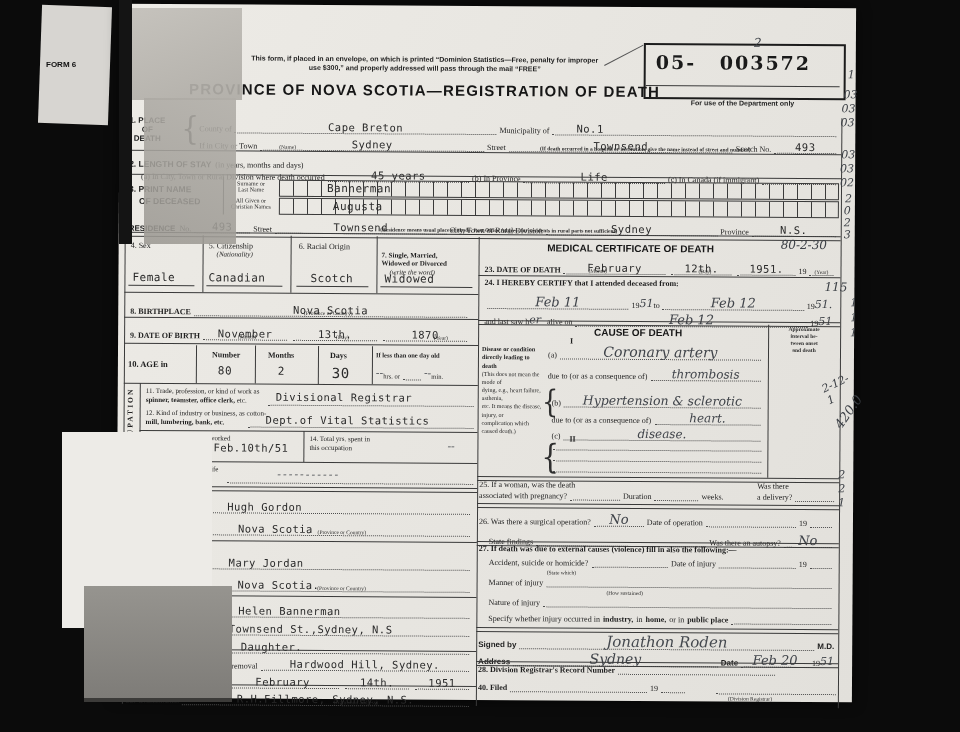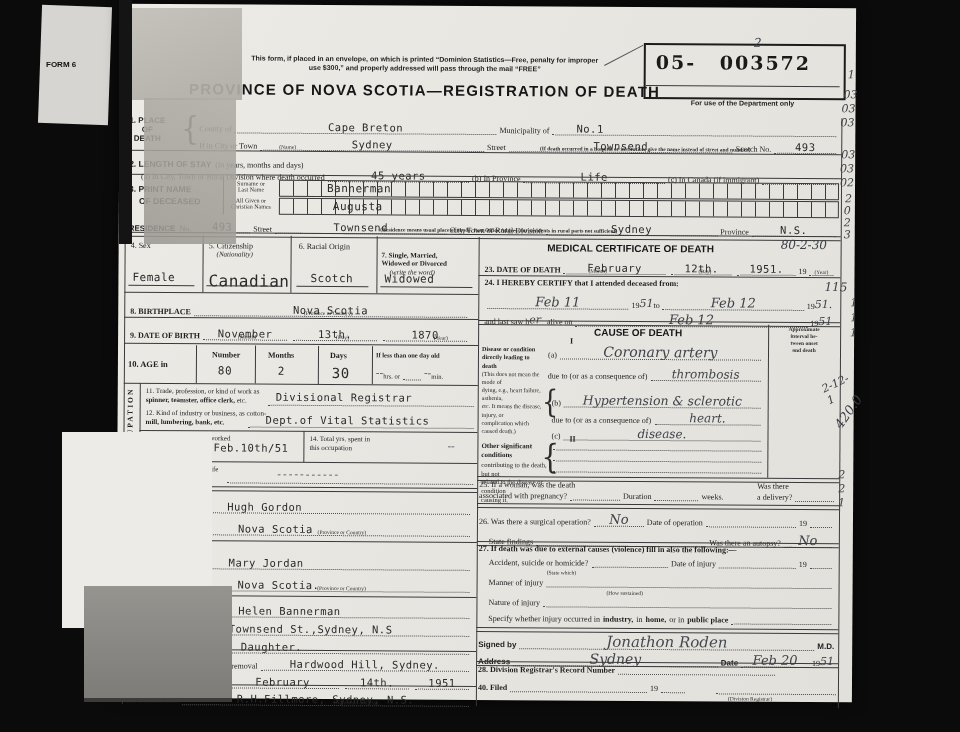--- a/index.html
+++ b/index.html
@@ -126,21 +126,21 @@
   <div class="subsmall b" style="left:150px;top:221px;width:460px;text-align:center">(Residence means usual place of abode.  Post Office Address for residents in rural parts not sufficient)</div>
   <div class="hr2" style="left:6px;top:228px;width:716px"></div>
 
   <div class="vr" style="left:84px;top:231px;height:57px"></div>
   <div class="vr" style="left:172px;top:231px;height:57px"></div>
   <div class="vr" style="left:258px;top:231px;height:57px"></div>
   <div class="abs lb" style="left:12px;top:237px">4. Sex</div>
   <div class="abs tw" style="left:14px;top:267px;font-size:11px">Female</div>
   <div class="abs lb" style="left:90px;top:237px">5. Citizenship</div>
   <div class="abs lb it s7" style="left:98px;top:246px">(Nationality)</div>
-  <div class="abs tw" style="left:90px;top:267px;font-size:16px">Canadian</div>
+  <div class="abs tw" style="left:90px;top:267px;font-size:11px">Canadian</div>
   <div class="abs lb" style="left:180px;top:237px">6. Racial Origin</div>
   <div class="abs tw" style="left:192px;top:267px;font-size:11px">Scotch</div>
   <div class="abs lb s7" style="left:263px;top:246px;line-height:1.2">
     <div class="b">7. Single, Married,</div>
       <div class="b">Widowed or Divorced</div>
       <div class="it" style="padding-left:8px">(write the word)</div>
   </div>
   <div class="abs tw" style="left:266px;top:267px;font-size:11px">Widowed</div>
   <div class="hr" style="left:10px;top:281px;width:66px"></div>
   <div class="hr" style="left:88px;top:281px;width:76px"></div>
@@ -350,26 +350,20 @@
   </div>
   <div class="row" style="left:434px;top:399px;width:212px">
     <span class="lb">due to (or as a consequence of)</span>
     <span class="fill"><span class="hw" style="font-size:12px">heart.</span></span>
   </div>
   <div class="row" style="left:434px;top:415px;width:212px">
     <span class="lb">(c)</span>
     <span class="fill"><span class="hw" style="font-size:12px">disease.</span></span>
   </div>
   <div class="abs lb b" style="left:452px;top:428px">II</div>
-  <div class="abs" style="left:364px;top:436px;font:6.5px 'Liberation Serif',serif;color:#222;line-height:1.35;width:66px">
-    <div class="b" style="font-size:7px">Other significant conditions</div>
-    <div>contributing to the death, but not</div>
-      <div>related to the disease or condition</div>
-      <div>causing it.</div>
-  </div>
   <div class="brace" style="left:424px;top:434px;font-size:28px;transform:scaleY(1.2)">{</div>
   <div class="hr" style="left:436px;top:442px;width:208px;background:transparent;border-bottom:1px dotted #4e4e4e"></div>
   <div class="hr" style="left:436px;top:453px;width:208px;background:transparent;border-bottom:1px dotted #4e4e4e"></div>
   <div class="hr" style="left:436px;top:464px;width:208px;background:transparent;border-bottom:1px dotted #4e4e4e"></div>
   <div class="hr2" style="left:360px;top:470px;width:362px"></div>
 
   <div class="abs lb" style="left:362px;top:474px">25. If a woman, was the death</div>
   <div class="row" style="left:362px;top:485px;width:266px">
     <span class="lb">associated with pregnancy?</span>
     <span class="fill" style="max-width:46px"></span>

